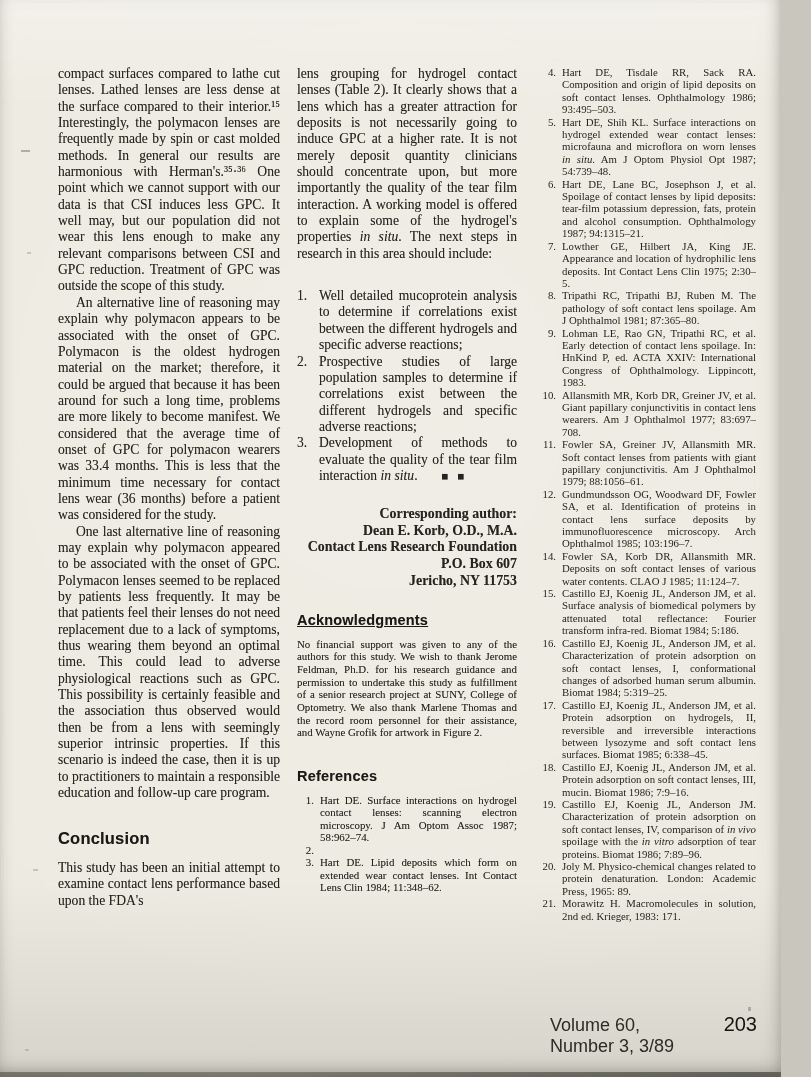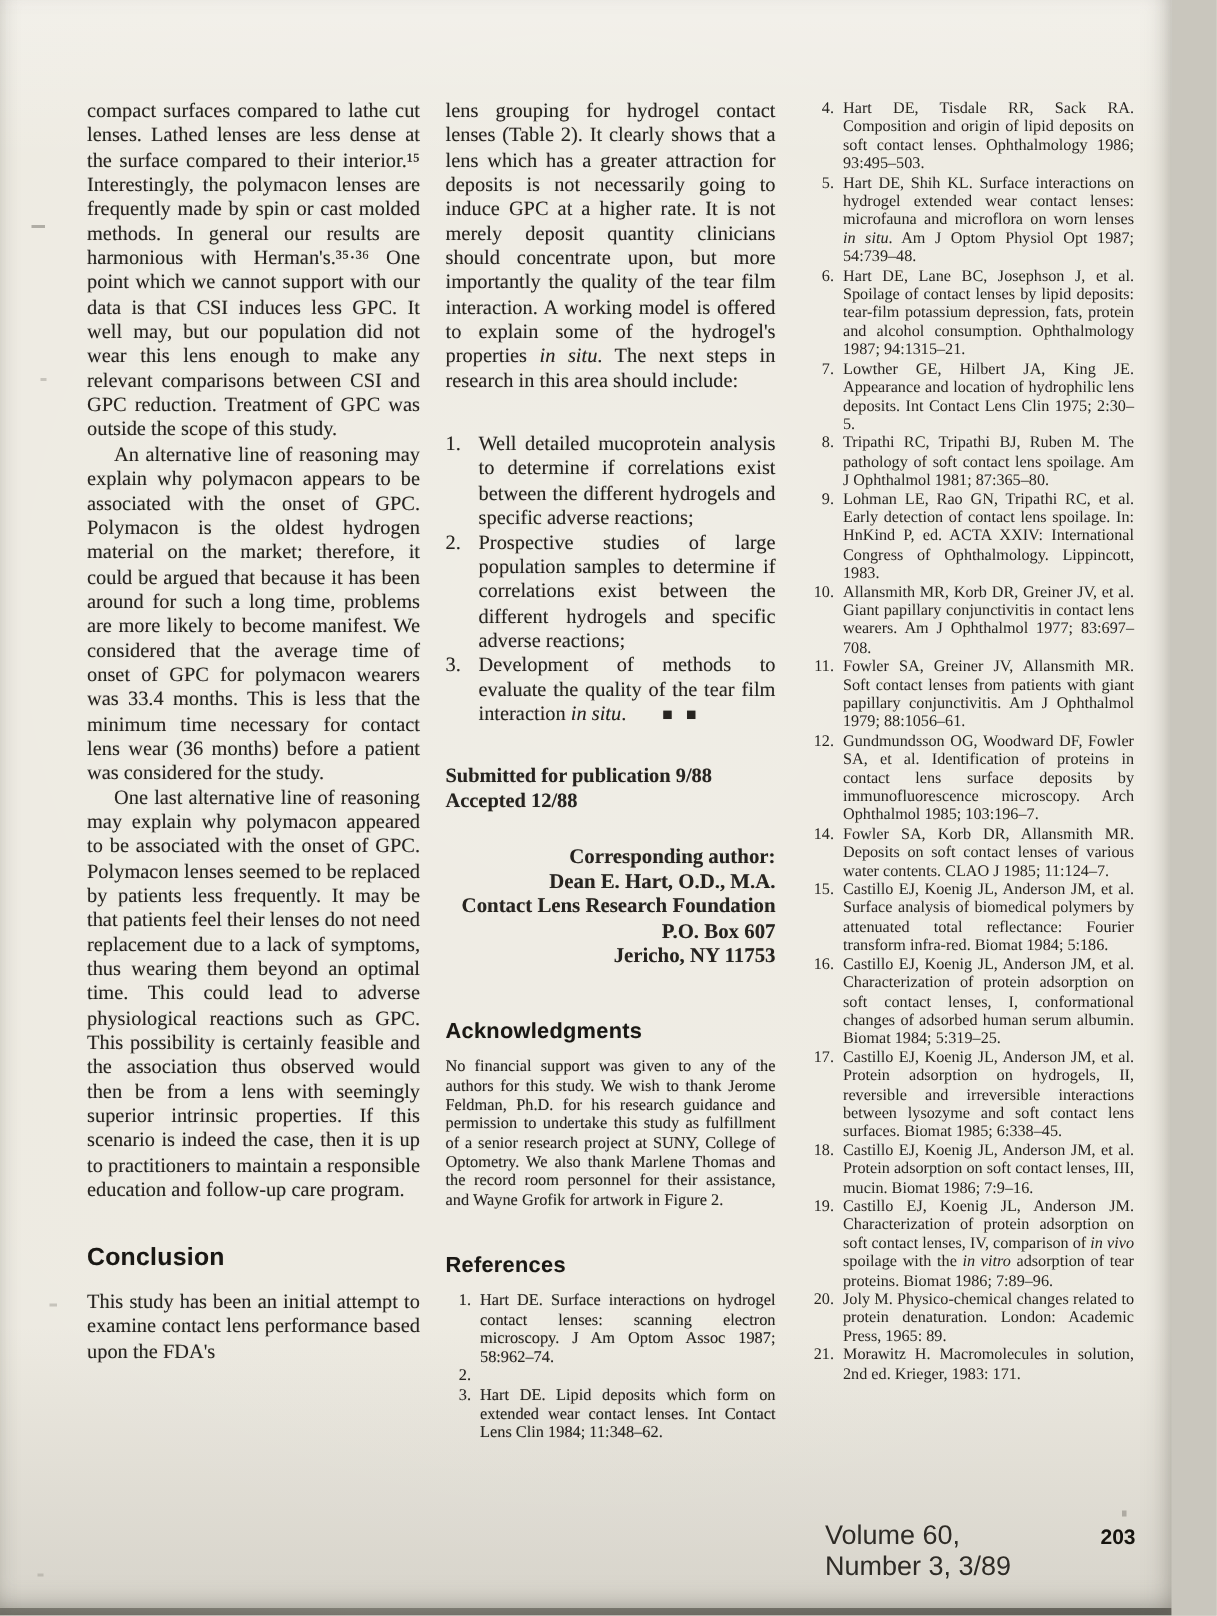--- a/index.html
+++ b/index.html
@@ -41,35 +41,35 @@
   .mc-item{display:flex;}
   .mc-num{flex:none;width:15px;margin-right:7px;}
   .mc-text{flex:1;text-align:justify;}
   .endmarks{margin-left:24px;letter-spacing:3px;font-size:11.5px;}
 
   .submitted-block{margin-top:24px;font-weight:bold;}
   .corr{margin-top:22px;font-weight:bold;text-align:right;font-size:13.9px;line-height:16.6px;
     text-shadow:0 0 .5px rgba(39,36,32,.35);}
 
   .h-small{font-size:14.5px;}
-  .h-ack{margin-top:33px;}
+  .h-ack{margin-top:23px;text-decoration:underline;}
   .ack-text{margin-top:9px;font-size:10.9px;line-height:12.7px;text-align:justify;}
   .h-refs{margin-top:29px;}
   .ref-list{margin-top:9px;}
   .ref{display:flex;font-size:10.9px;line-height:12.55px;}
   .ref-num{flex:none;width:17px;text-align:right;margin-right:6px;}
   .ref-text{flex:1;text-align:justify;}
   .col3 .ref{font-size:10.8px;line-height:12.4px;}
   .col3 .ref-num{width:19px;}
 
   .footer{position:absolute;left:537px;top:1013px;width:220px;display:flex;
     justify-content:flex-end;align-items:baseline;gap:26px;
     font-family:"Liberation Sans",sans-serif;color:#2e2b26;}
   .vol{font-size:18px;margin-left:13px;}
-  .pageno{font-size:14px;font-weight:bold;color:#16140f;}
+  .pageno{font-size:20px;font-weight:normal;color:#16140f;}
   em{font-style:italic;}
 </style>
 </head>
 <body>
 
 <div class="page">
 
   <div class="col col1 body-text">
     <p>compact surfaces compared to lathe cut lenses. Lathed lenses are less dense at the surface compared to their interior.¹⁵ Interestingly, the polymacon lenses are frequently made by spin or cast molded methods. In general our results are harmonious with Herman's.³⁵·³⁶ One point which we cannot support with our data is that CSI induces less GPC. It well may, but our population did not wear this lens enough to make any relevant comparisons between CSI and GPC reduction. Treatment of GPC was outside the scope of this study.</p>
     <p class="indent">An alternative line of reasoning may explain why polymacon appears to be associated with the onset of GPC. Polymacon is the oldest hydrogen material on the market; therefore, it could be argued that because it has been around for such a long time, problems are more likely to become manifest. We considered that the average time of onset of GPC for polymacon wearers was 33.4 months. This is less that the minimum time necessary for contact lens wear (36 months) before a patient was considered for the study.</p>
@@ -89,28 +89,24 @@
       <div class="mc-item">
         <span class="mc-num">2.</span>
         <div class="mc-text"><span>Prospective studies of large population samples to determine if correlations exist between the different hydrogels and specific adverse reactions;</span></div>
       </div>
       <div class="mc-item">
         <span class="mc-num">3.</span>
         <div class="mc-text"><span>Development of methods to evaluate the quality of the tear film interaction <em>in situ</em>.</span><span class="endmarks">■ ■</span></div>
       </div>
     </div>
 
-    <div class="submitted-block">
-      <div>Submitted for publication 9/88</div>
-      <div>Accepted 12/88</div>
-    </div>
 
     <div class="corr">
       <div>Corresponding author:</div>
-      <div>Dean E. Hart, O.D., M.A.</div>
+      <div>Dean E. Korb, O.D., M.A.</div>
       <div>Contact Lens Research Foundation</div>
       <div>P.O. Box 607</div>
       <div>Jericho, NY 11753</div>
     </div>
 
     <div class="heading h-small h-ack">Acknowledgments</div>
     <p class="ack-text">No financial support was given to any of the authors for this study. We wish to thank Jerome Feldman, Ph.D. for his research guidance and permission to undertake this study as fulfillment of a senior research project at SUNY, College of Optometry. We also thank Marlene Thomas and the record room personnel for their assistance, and Wayne Grofik for artwork in Figure 2.</p>
 
     <div class="heading h-small h-refs">References</div>
     <div class="ref-list">

